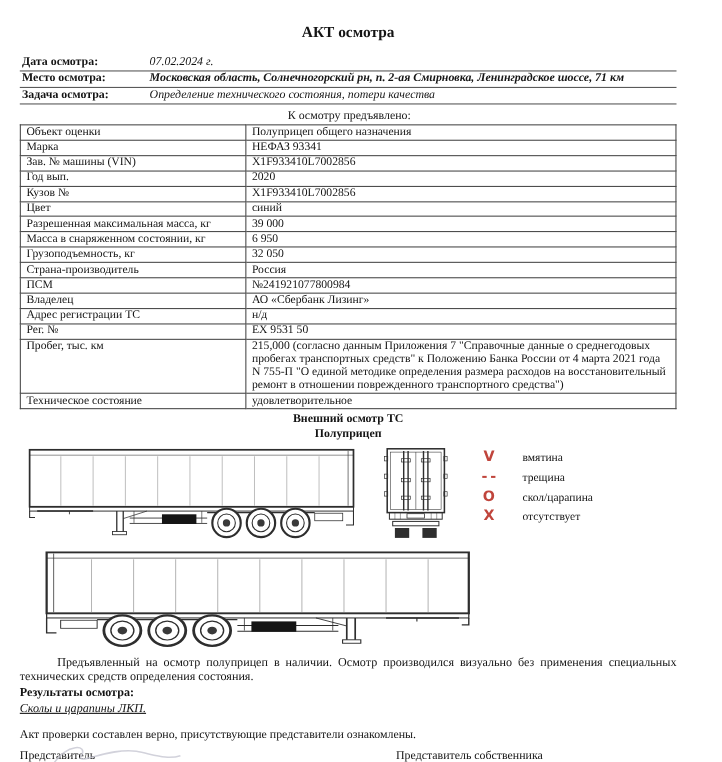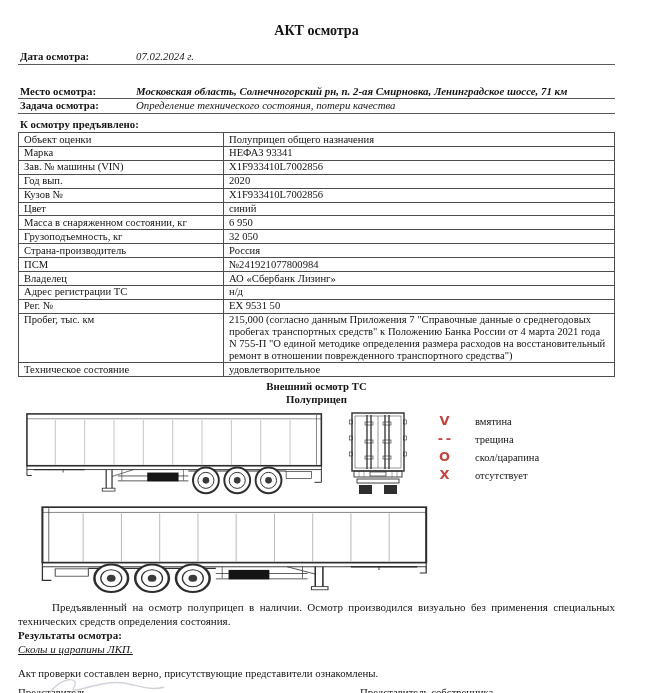--- a/index.html
+++ b/index.html
@@ -8,22 +8,22 @@
     padding:16px 18px;position:relative;overflow:hidden;
     background:#fff;color:#141414;
     font-family:"Liberation Serif","DejaVu Serif",serif;
   }
   .title{text-align:center;font-weight:bold;font-size:14px;padding-top:7px;}
   
   .hdr{margin-top:11px;}
   .hdr-row{display:flex;align-items:baseline;border-bottom:1.2px solid #5a5a5a;min-height:13px;padding:0 0 1px 2px;gap:28px;}
   .hdr-label{flex:none;width:88px;font-weight:bold;font-size:10.8px;}
   .hdr-value{font-size:10.8px;font-style:italic;}
-  .bi{font-weight:bold;margin-top:20px;}
-  .presented{font-weight:bold;font-size:10.8px;margin-top:4px;margin-bottom:2px;padding-left:2px;}
+  .bi{font-weight:bold;}
+  .presented{font-weight:normal;font-size:10.8px;margin-top:4px;margin-bottom:2px;padding-left:2px;text-align:center;}
   
   table.spec{width:100%;border-collapse:collapse;font-size:10.6px;line-height:11.9px;}
   table.spec td{border:1px solid #4d4d4d;padding:0.5px 5px;vertical-align:top;}
   table.spec td.l{width:194px;}
   
   .section-heads{margin-top:3px;text-align:center;font-weight:bold;font-size:10.8px;line-height:13px;}
   
   .drawrow{display:flex;align-items:flex-start;margin-top:4px;margin-left:6px;}
   .rear-wrap{margin-left:10px;}
   .legend{margin-left:18px;margin-top:2px;}
@@ -131,20 +131,24 @@
         </tr>
       <tr>
           <td class="l">Кузов №</td>
           <td>X1F933410L7002856</td>
         </tr>
       <tr>
           <td class="l">Цвет</td>
           <td>синий</td>
         </tr>
       <tr>
+          <td class="l">Разрешенная максимальная масса, кг</td>
+          <td>39 000</td>
+        </tr>
+      <tr>
           <td class="l">Масса в снаряженном состоянии, кг</td>
           <td>6 950</td>
         </tr>
       <tr>
           <td class="l">Грузоподъемность, кг</td>
           <td>32 050</td>
         </tr>
       <tr>
           <td class="l">Страна-производитель</td>
           <td>Россия</td>

